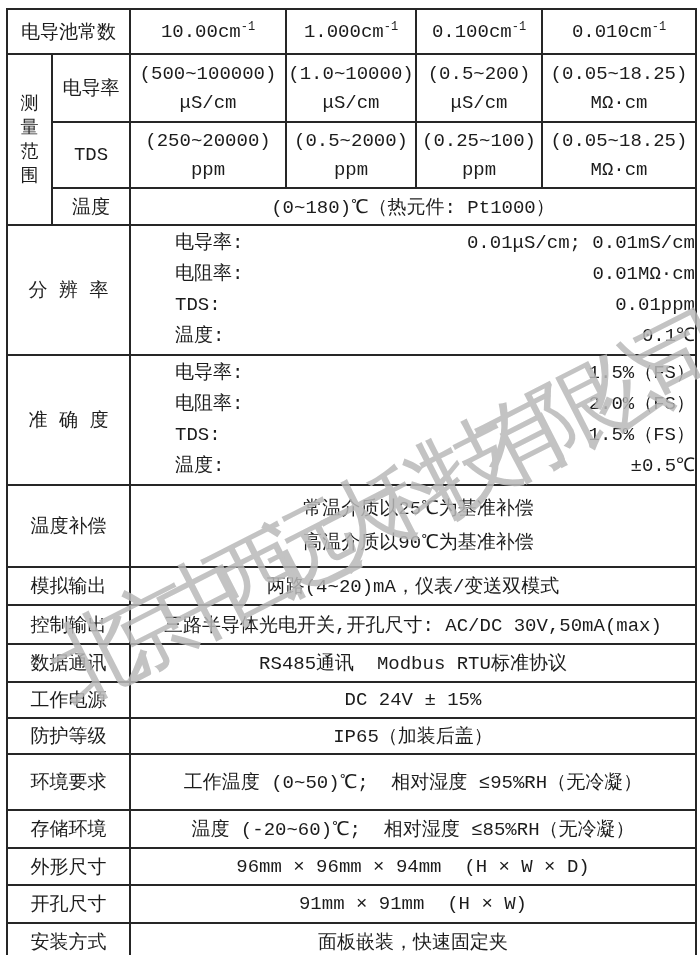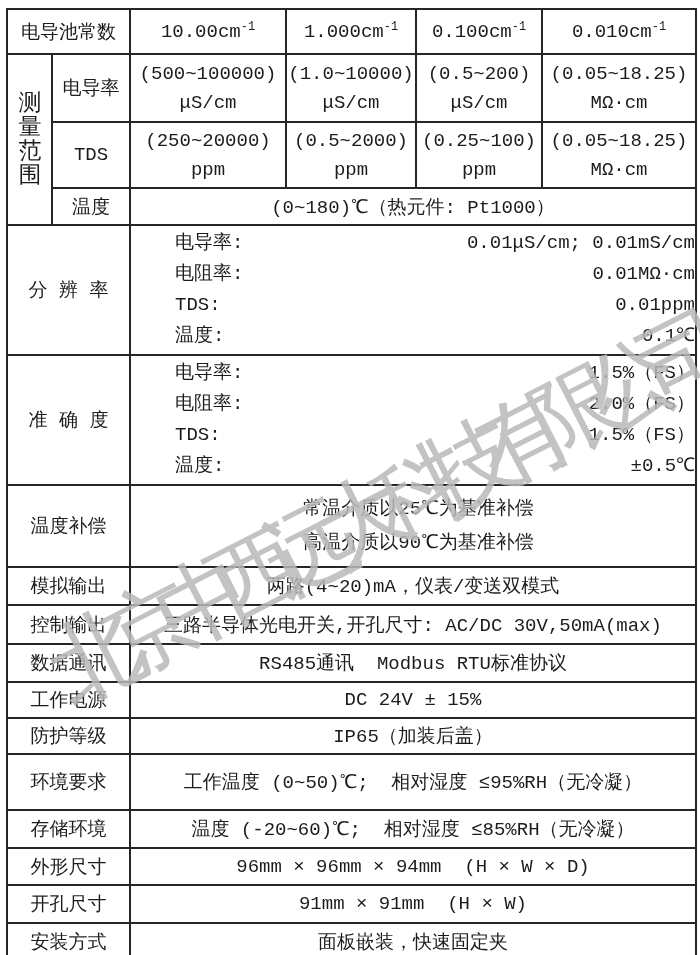--- a/index.html
+++ b/index.html
@@ -22,21 +22,21 @@
     padding: 0;
     font-size: 19px;
     text-align: center;
     vertical-align: middle;
     overflow: hidden;
   }
   .lab { font-size: 20px; border-radius: 15px; }
   .vert-wrap {
     width: 22px; margin: 0 auto;
     word-break: break-all;
-    line-height: 24px; font-size: 23px;
+    line-height: 24px; font-size: 18px;
   }
   .cellline { line-height: 30px; }
   .unitline { line-height: 28px; }
   .plain {
     text-align: center;
     padding-left: 11px;
     white-space: pre-wrap;
   }
   .kv {
     display: flex;

